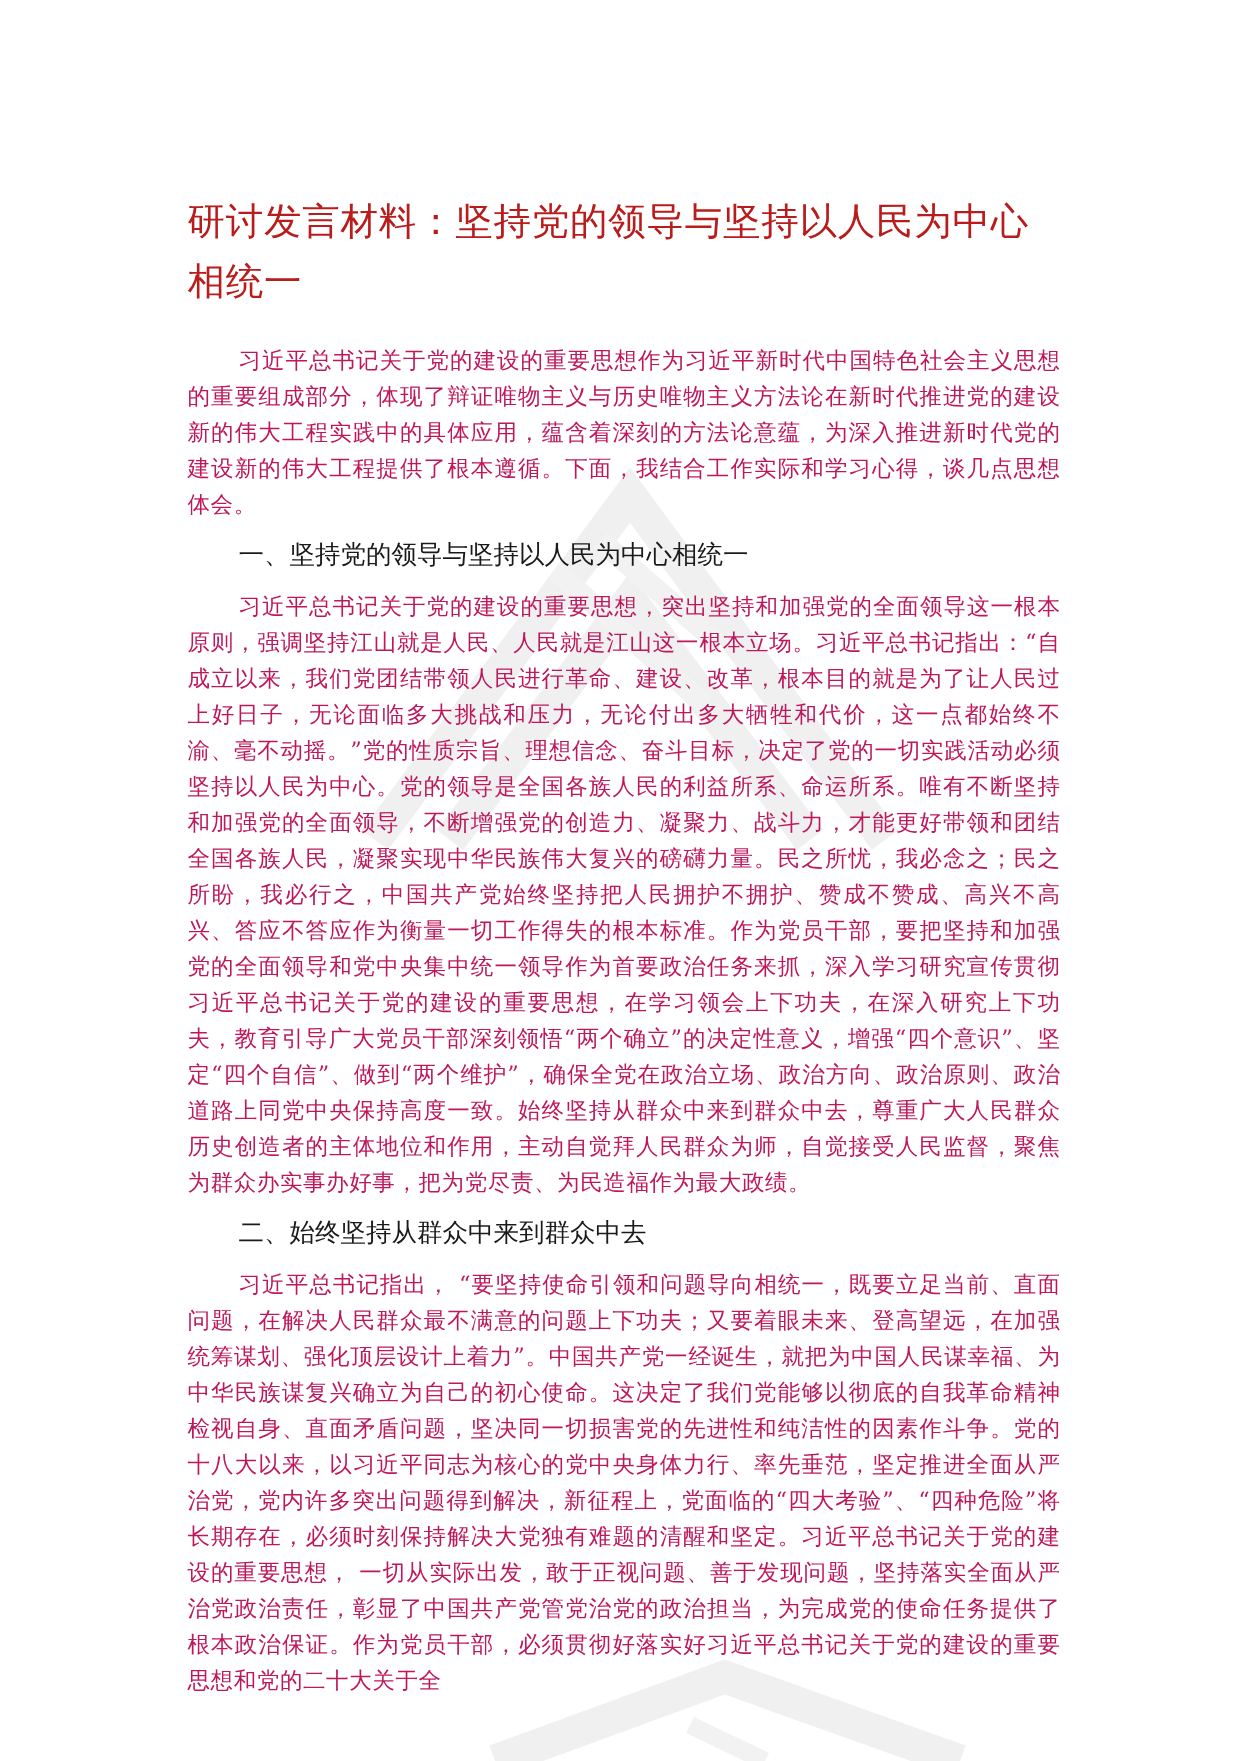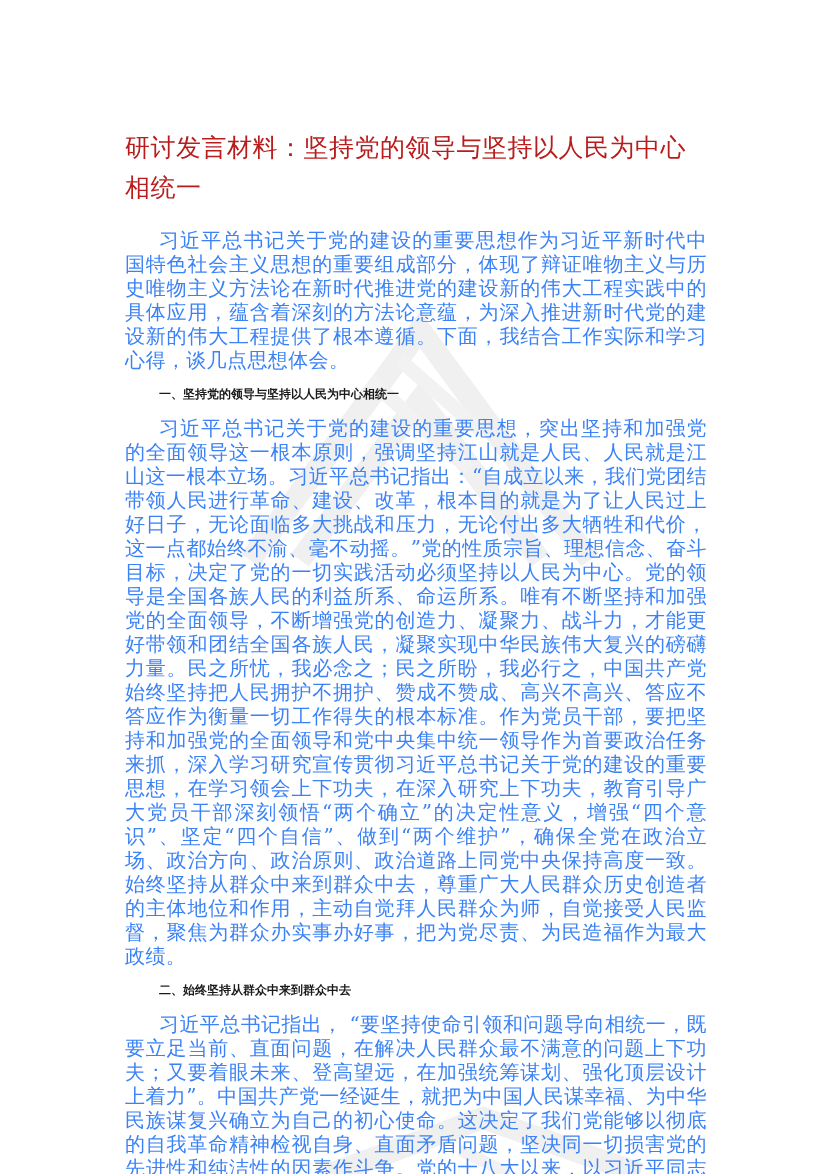--- a/index.html
+++ b/index.html
@@ -30,32 +30,32 @@
     .doc-title {
       font-family: "DejaVu Sans", "Liberation Sans", sans-serif;
       font-size: 25px;
       line-height: 40px;
       font-weight: normal;
       margin: 0 0 20px 0;
       color: #b91c1c;
       letter-spacing: 0.5px;
     }
     .para {
-      font-size: 20px;
+      font-size: 15px;
       line-height: 24px;
       text-indent: 34px;
       margin: 0;
       text-align: justify;
       letter-spacing: 0.4px;
-      color: #3b82f6;
+      color: #be185d;
     }
     .section-heading {
       font-family: "DejaVu Sans", "Liberation Sans", sans-serif;
-      font-weight: bold;
-      font-size: 12px;
+      font-weight: normal;
+      font-size: 17px;
       line-height: 24px;
       margin: 10px 0 10px 0;
       padding-left: 34px;
       color: #1a1a1a;
     }
   </style>
 </head>
 <body>
 
 <svg class="watermark" width="830" height="1174" viewBox="0 0 830 1174" style="left:0;top:0;">

